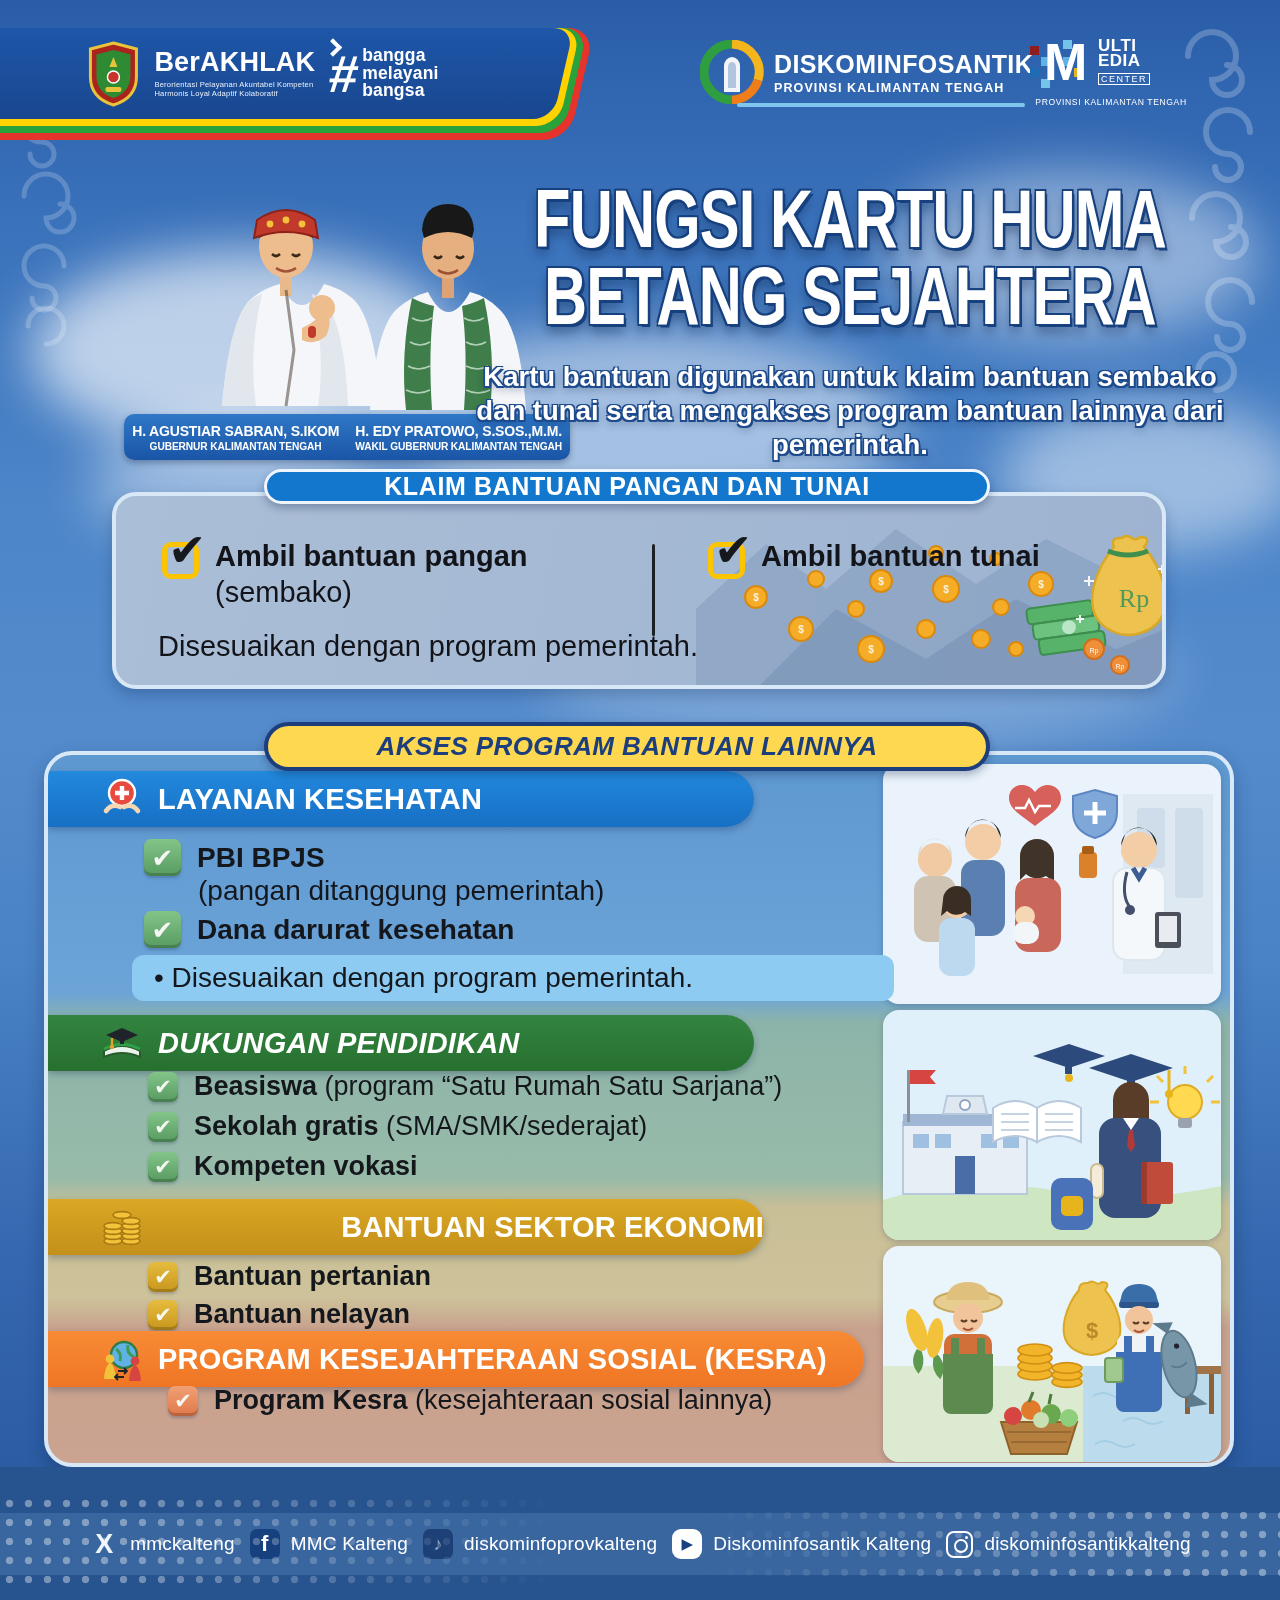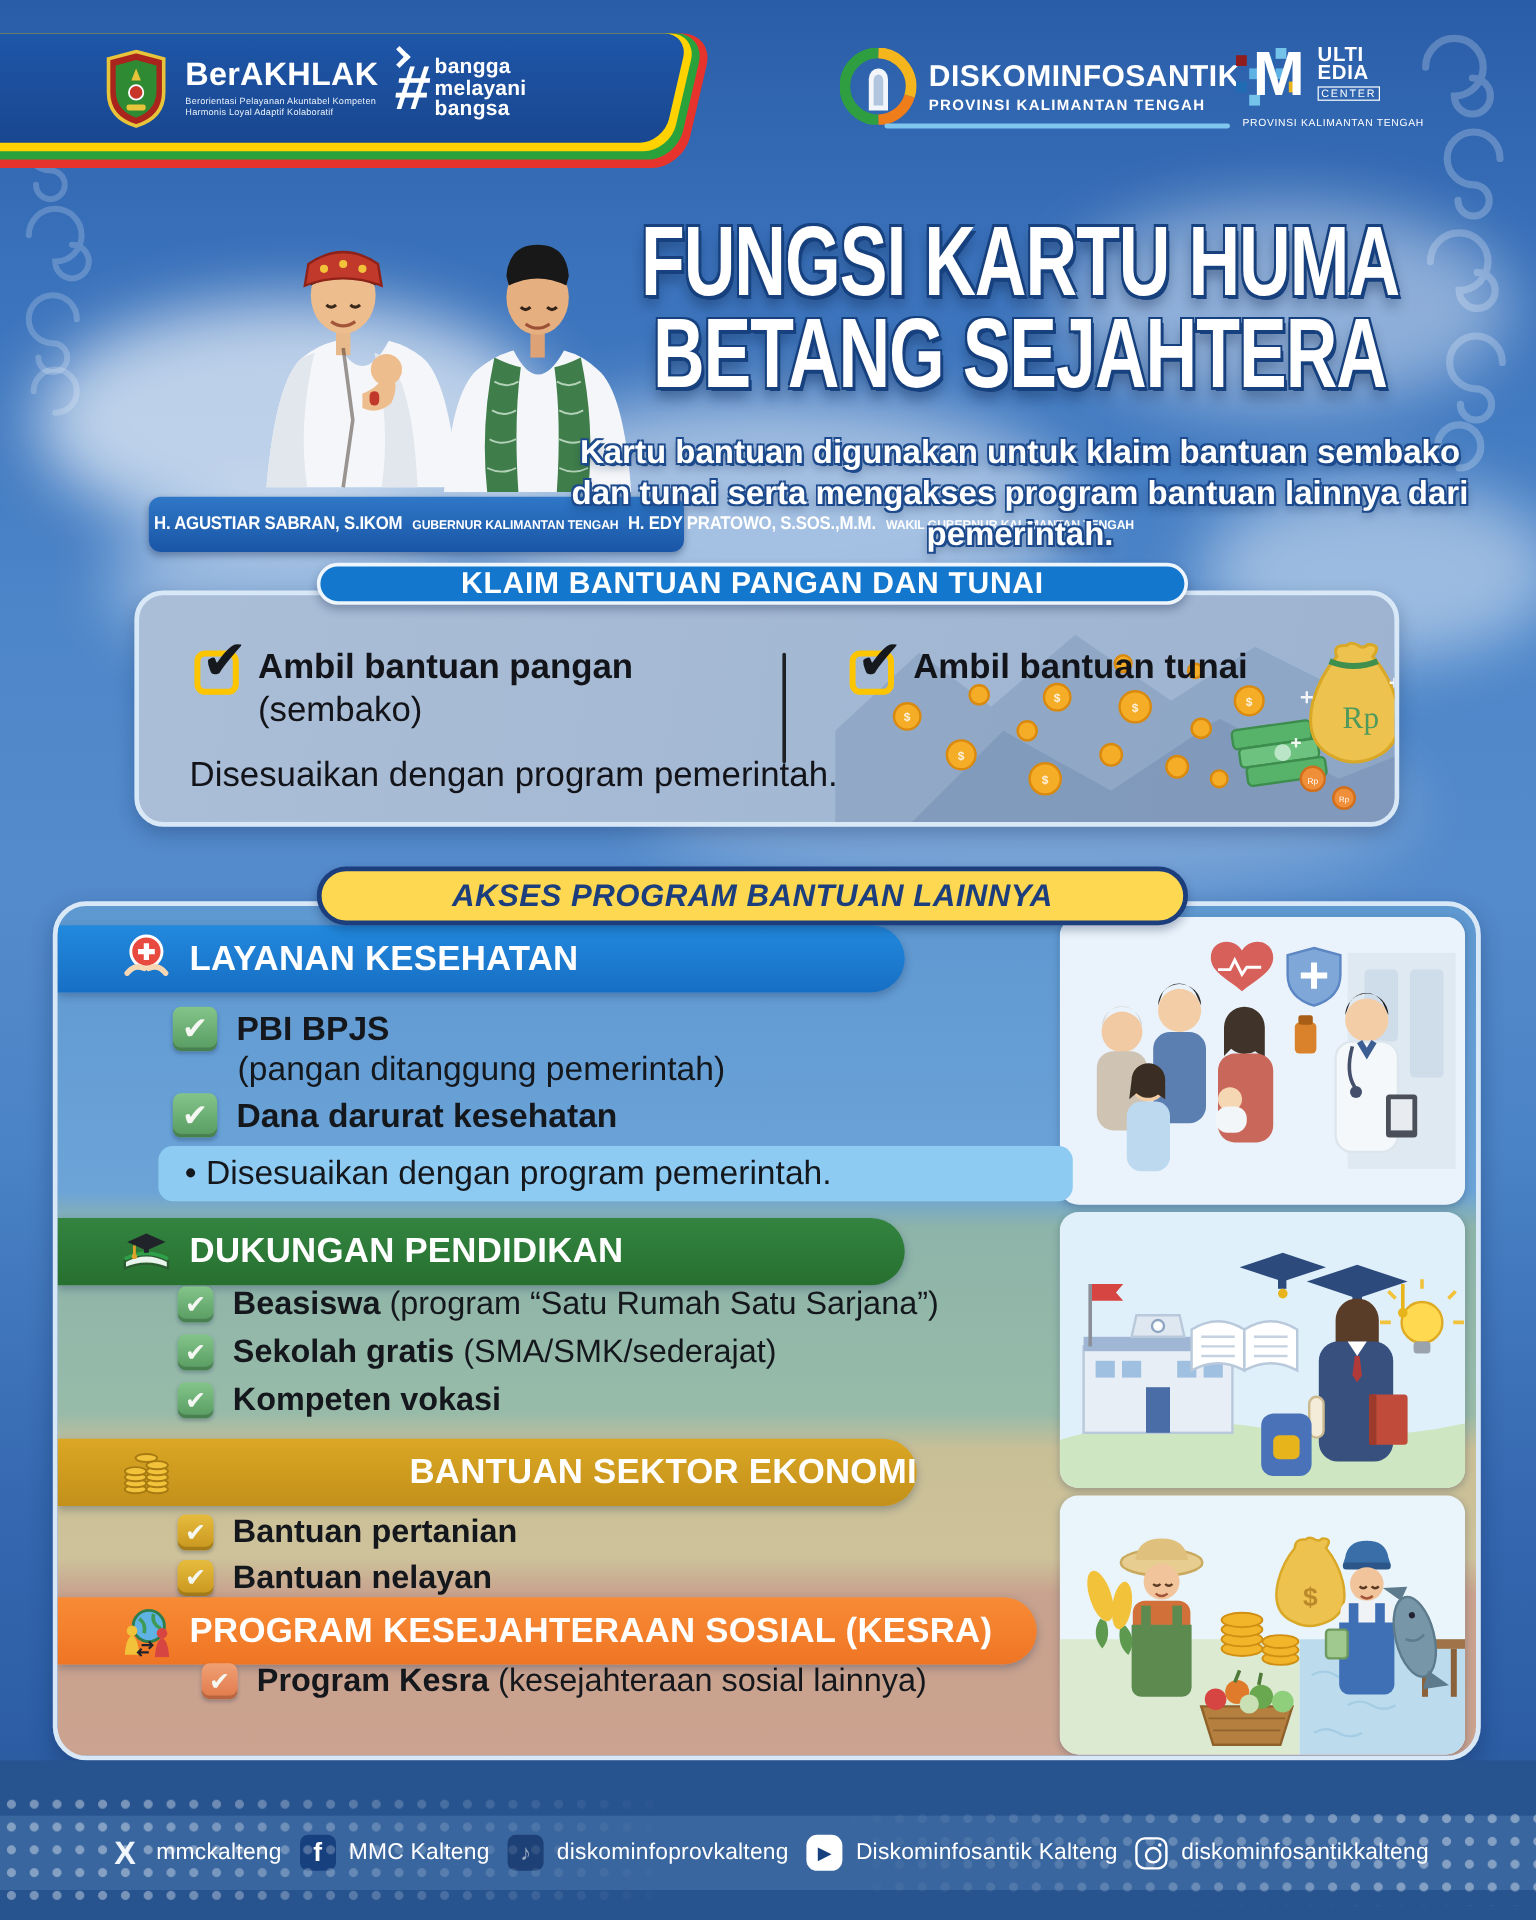--- a/index.html
+++ b/index.html
@@ -39,21 +39,21 @@
   .mmc-sq{ position:absolute; width:9px; height:9px;}
   .mmc-words{ font-weight:bold; font-size:17px; line-height:15px; letter-spacing:.5px;}
   .mmc-center{ font-size:9px; letter-spacing:1.5px; border:1px solid #fff; padding:0 2px; display:inline-block; margin-top:1px;}
   .mmc-sub{ font-size:8.6px; letter-spacing:.6px; margin-top:3px; text-align:center; width:100%;}
 
   
   .officials{ position:absolute; left:112px; top:158px; width:468px; height:302px;}
   .portraits{ position:absolute; left:0; top:0; width:468px; height:260px;}
   .nameplate{ position:absolute; left:12px; bottom:0; width:446px; height:46px; border-radius:10px;
     background:linear-gradient(180deg,#2f78c7,#1a55a6); display:flex; box-shadow:0 3px 6px rgba(10,30,70,.35);}
-  .np-col{ flex:1; display:flex; flex-direction:row; align-items:center; justify-content:center; color:#fff;}
+  .np-col{ flex:1; display:flex; flex-direction:column; align-items:center; justify-content:center; color:#fff;}
   .np-name{ font-size:14.6px; font-weight:bold; letter-spacing:-.2px; transform:scale(.96,1.05); white-space:nowrap;}
   .np-title{ font-size:10.6px; font-weight:bold; letter-spacing:-.1px; transform:scale(.96,1); margin-top:1px; white-space:nowrap;}
 
   
   .hero{ position:absolute; left:450px; top:180px; width:800px; text-align:center; color:#fff;}
   .hero-line{ font-size:71px; font-weight:bold; line-height:77px; letter-spacing:-1px; transform:scale(.84,1.16); white-space:nowrap;
     text-shadow:3px 3px 0 #16407e,-2px 2px 0 #16407e,2px -2px 0 #16407e,-2px -2px 0 #16407e,0 7px 12px rgba(8,28,64,.45);}
   .hero-sub{ margin:26px auto 0; width:780px; font-size:27.5px; font-weight:bold; line-height:34px;
     text-shadow:2px 2px 0 #1c4a8c,-1.5px 1.5px 0 #1c4a8c,1.5px -1.5px 0 #1c4a8c,-1.5px -1.5px 0 #1c4a8c,0 4px 8px rgba(8,28,64,.4);}
 
@@ -82,21 +82,21 @@
   .big-card{ position:absolute; left:44px; top:751px; width:1190px; height:716px; border:4px solid #d9e8f6; border-radius:28px; overflow:hidden;
     background:linear-gradient(180deg,#5e98d0 0px,#6ca4d8 238px,#8db4a9 268px,#98bba9 423px,#c9bf97 453px,#cdc29a 543px,#c8a28e 573px,#cba390 716px);
     box-shadow:0 8px 18px rgba(10,30,70,.3);}
   .illu-col{ position:absolute; right:9px; top:9px; width:338px; height:698px; display:flex; flex-direction:column; gap:6px;}
   .illu-panel{ border-radius:16px; overflow:hidden; box-shadow:0 2px 6px rgba(20,40,80,.25);}
   .illu-panel svg{ display:block;}
 
   .cat-pill{ position:absolute; left:0; height:56px; border-radius:0 28px 28px 0; display:flex; align-items:center; gap:14px; padding-left:52px;
     color:#fff; font-weight:bold; font-size:29px; letter-spacing:.2px; box-shadow:0 3px 7px rgba(20,40,80,.3);}
   .cp-kesehatan{ top:16px;  width:706px; background:linear-gradient(180deg,#2289dd,#176fc4);}
-  .cp-pendidikan{ top:260px; width:706px; background:linear-gradient(180deg,#338440,#27702f);}
+  .cp-pendidikan{ top:260px; width:706px; background:linear-gradient(180deg,#338440,#27702f);font-style:italic;}
   .cp-ekonomi{   top:444px; width:716px; background:linear-gradient(180deg,#dba724,#c3901a);justify-content:space-between;}
   .cp-kesra{     top:576px; width:816px; background:linear-gradient(180deg,#f88b35,#ef7524);}
   .cat-icon{ width:44px; height:44px; flex:0 0 auto;}
 
   .item{ position:absolute; display:flex; align-items:center; gap:16px; color:#14171c;}
   .cbx{ flex:0 0 auto; border-radius:7px; display:flex; align-items:center; justify-content:center;
     font-family:"DejaVu Sans",sans-serif; color:#f4f7f2; font-weight:bold; box-shadow:inset 0 -3px 0 rgba(0,0,0,.18), 0 2px 3px rgba(20,40,80,.25);}
   .cbx-green{ background:linear-gradient(180deg,#83c489,#579b60);}
   .cbx-gold{ background:linear-gradient(180deg,#e6bc3e,#c8961d);}
   .cbx-orange{ background:linear-gradient(180deg,#f0a075,#e0794a);}

